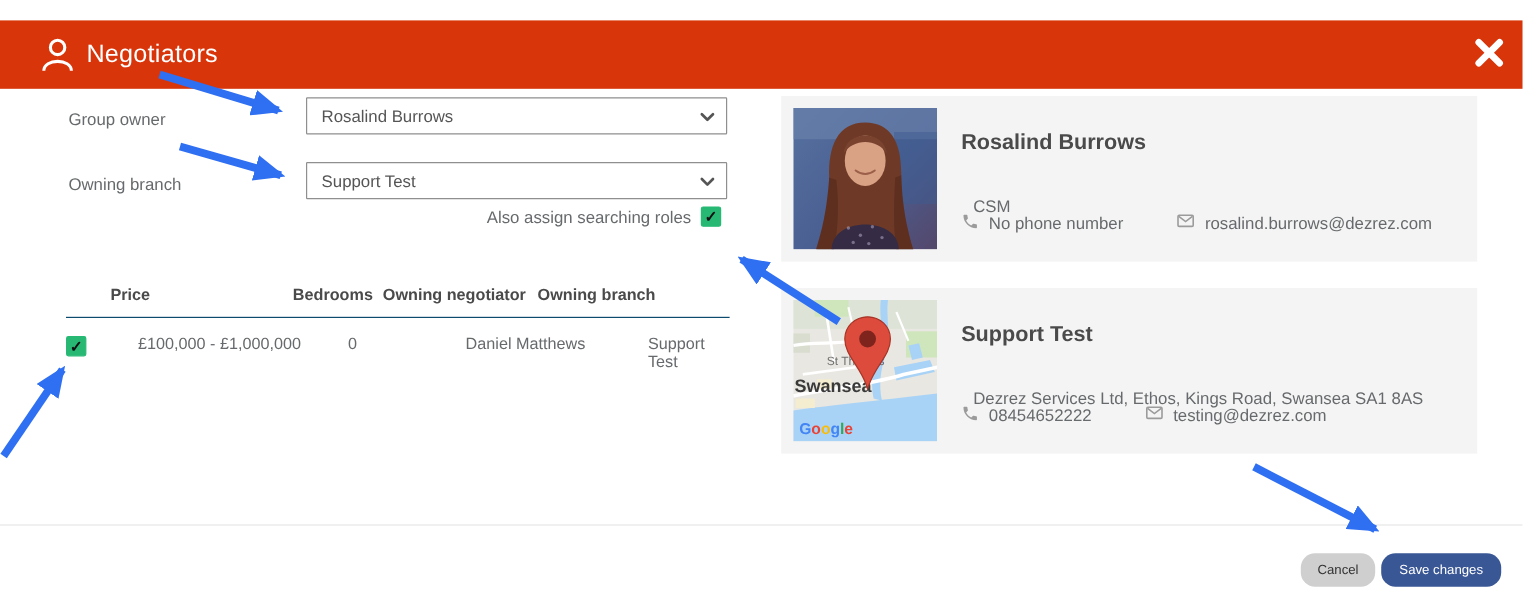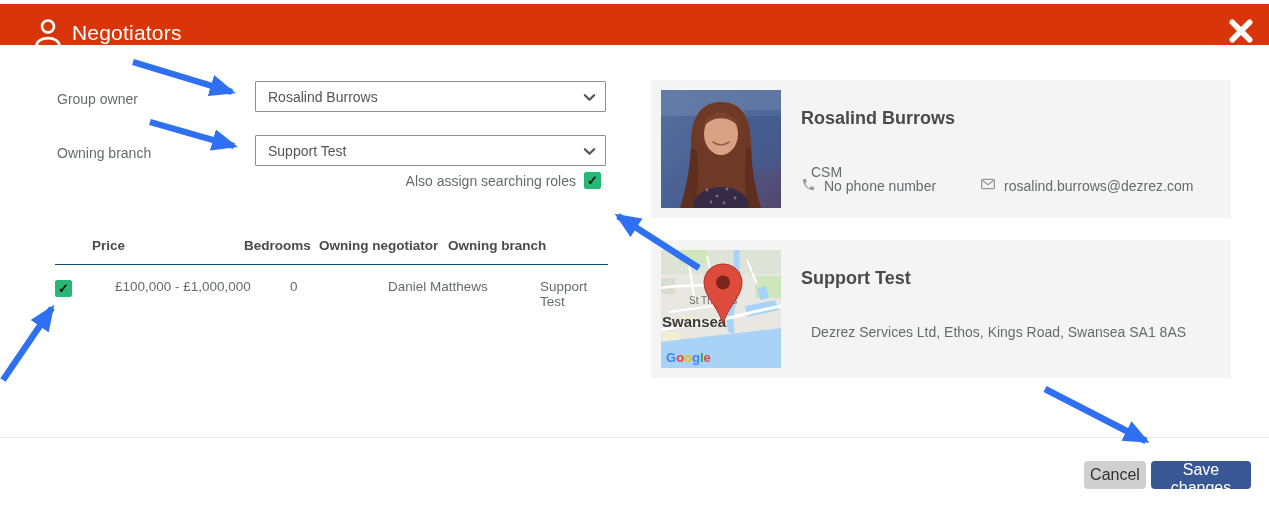--- a/index.html
+++ b/index.html
@@ -5,21 +5,21 @@
   :root{
     --red:#d8350b; --green:#27b974; --blue:#3a5795; --arrow:#2f6ff2; --card:#f4f4f4;
     --txt:#676a6c; --dark:#4a4a4a;
   }
   *{box-sizing:border-box; margin:0; padding:0;}
   html,body{background:#fff;}
   body{font-family:"Liberation Sans", sans-serif;}
   .page{position:relative; width:1269px; height:505px; background:#fff; overflow:hidden;}
 
   
-  .modal-header{position:absolute; top:4px; left:0; width:100%; height:41px; background:var(--red);padding-left:46px;}
+  .modal-header{position:absolute; top:17px; left:0; width:100%; height:57px; background:var(--red);padding-left:46px;}
   .hdr-icon{position:absolute; left:33px; top:13px; width:30px; height:30px;}
   .hdr-title{position:absolute; left:72px; top:0; height:57px; line-height:57px; color:#fff; font-size:21px; font-weight:400; letter-spacing:.2px;}
   .close-btn{position:absolute; right:12px; top:12px; width:32px; height:32px; background:transparent; border:none; cursor:pointer;}
 
   
   .fld-label{position:absolute; font-size:14px; color:var(--txt);}
   .lbl-owner{left:57px; top:91px;}
   .lbl-branch{left:57px; top:145px;}
   .select{position:absolute; left:255px; width:351px; height:31px; background:#fff; border:1px solid #8f8f8f; border-radius:1px; display:flex; align-items:center; padding:0 26px 0 12px; font-size:14px; color:#555; cursor:pointer;}
   .sel-owner{top:81px;} .sel-branch{top:135px;}
@@ -45,21 +45,21 @@
   .card-img svg{display:block; width:120px; height:118px;}
   .card-name{position:absolute; left:150px; top:28px; font-size:18px; font-weight:600; color:var(--dark);}
   .card-sub{position:absolute; left:160px; top:68px; font-size:14px; color:var(--txt); width:420px;margin-top:16px;}
   .card-contact{position:absolute; left:150px; top:96px; display:flex; align-items:center; gap:44px; font-size:14px; color:var(--txt);}
   .contact-item{display:flex; align-items:center; gap:8px;}
   .contact-item svg{flex:0 0 auto;}
   .google-logo{position:absolute; left:5px; bottom:4px; font-size:13px; font-weight:bold; letter-spacing:0; line-height:1;}
 
   
   .footer-divider{position:absolute; left:0; top:437px; width:100%; border-top:1px solid #e7e7e7;}
-  .btn{position:absolute; top:461px; height:28px; border:none; border-radius:4px; font-size:16px; font-family:inherit; cursor:pointer;}
+  .btn{position:absolute; top:461px; height:28px; border:none; border-radius:12px; font-size:11px; font-family:inherit; cursor:pointer;}
   .btn-cancel{left:1084px; width:62px; background:#cfcfcf; color:#333;}
   .btn-save{left:1151px; width:100px; background:var(--blue); color:#fff; font-weight:normal;}
 
   
   .arrows{position:absolute; left:0; top:0; width:1269px; height:505px; pointer-events:none; z-index:40;}
 </style>
 </head>
 <body>
 
 <div class="page">
@@ -204,20 +204,39 @@
         <text x="1" y="77" font-size="15" font-weight="bold" fill="#3a3a3a">Swansea</text>
         <g>
           <path d="M62 14 c-10.5 0 -19 8 -19 18.5 C43 46 55 54 61 71 l1 3 1 -3 C69 54 81 46 81 32.5 C81 22 72.5 14 62 14 z" fill="#dd4b3c" stroke="#a63427" stroke-width="1"></path>
           <circle cx="62" cy="32.5" r="7" fill="#7e241c"></circle>
         </g>
       </svg>
       <span class="google-logo"><span style="color: rgb(66, 133, 244);">G</span><span style="color: rgb(234, 67, 53);">o</span><span style="color: rgb(251, 188, 5);">o</span><span style="color: rgb(66, 133, 244);">g</span><span style="color: rgb(52, 168, 83);">l</span><span style="color: rgb(234, 67, 53);">e</span></span>
     </div>
     <span class="card-name">Support Test</span>
     <span class="card-sub">Dezrez Services Ltd, Ethos, Kings Road, Swansea SA1 8AS</span>
+    <div class="card-contact">
+      <span class="contact-item">
+        <span>
+          <svg viewBox="0 0 24 24" width="15" height="15">
+              <path d="M6.6 10.8c1.5 2.9 3.8 5.2 6.7 6.7l2.2-2.2c.3-.3.7-.4 1-.2 1.1.4 2.3.6 3.5.6.6 0 1 .4 1 1V20c0 .6-.4 1-1 1C10.8 21 3 13.2 3 4c0-.6.4-1 1-1h3.3c.6 0 1 .4 1 1 0 1.2.2 2.4.6 3.5.1.3 0 .7-.2 1l-2.1 2.3z" fill="#9b9b9b"></path>
+            </svg>
+        </span>
+        <span>08454652222</span>
+      </span>
+      <span class="contact-item">
+        <span>
+          <svg viewBox="0 0 24 24" width="16" height="16">
+              <rect x="2.5" y="5" width="19" height="14" rx="1.5" fill="none" stroke="#9b9b9b" stroke-width="2"></rect>
+              <path d="M3.5 6.5 L12 13 L20.5 6.5" fill="none" stroke="#9b9b9b" stroke-width="2"></path>
+            </svg>
+        </span>
+        <span>testing@dezrez.com</span>
+      </span>
+    </div>
   </div>
 
   <div class="footer-divider"></div>
   <button class="btn btn-cancel">Cancel</button>
   <button class="btn btn-save">Save changes</button>
 
   <svg class="arrows" viewBox="0 0 1269 505">
     <defs>
       <marker id="ah" markerUnits="userSpaceOnUse" markerWidth="26" markerHeight="22" refX="22" refY="11" orient="auto">
         <path d="M0 0 L26 11 L0 22 z" fill="#2f6ff2"></path>

